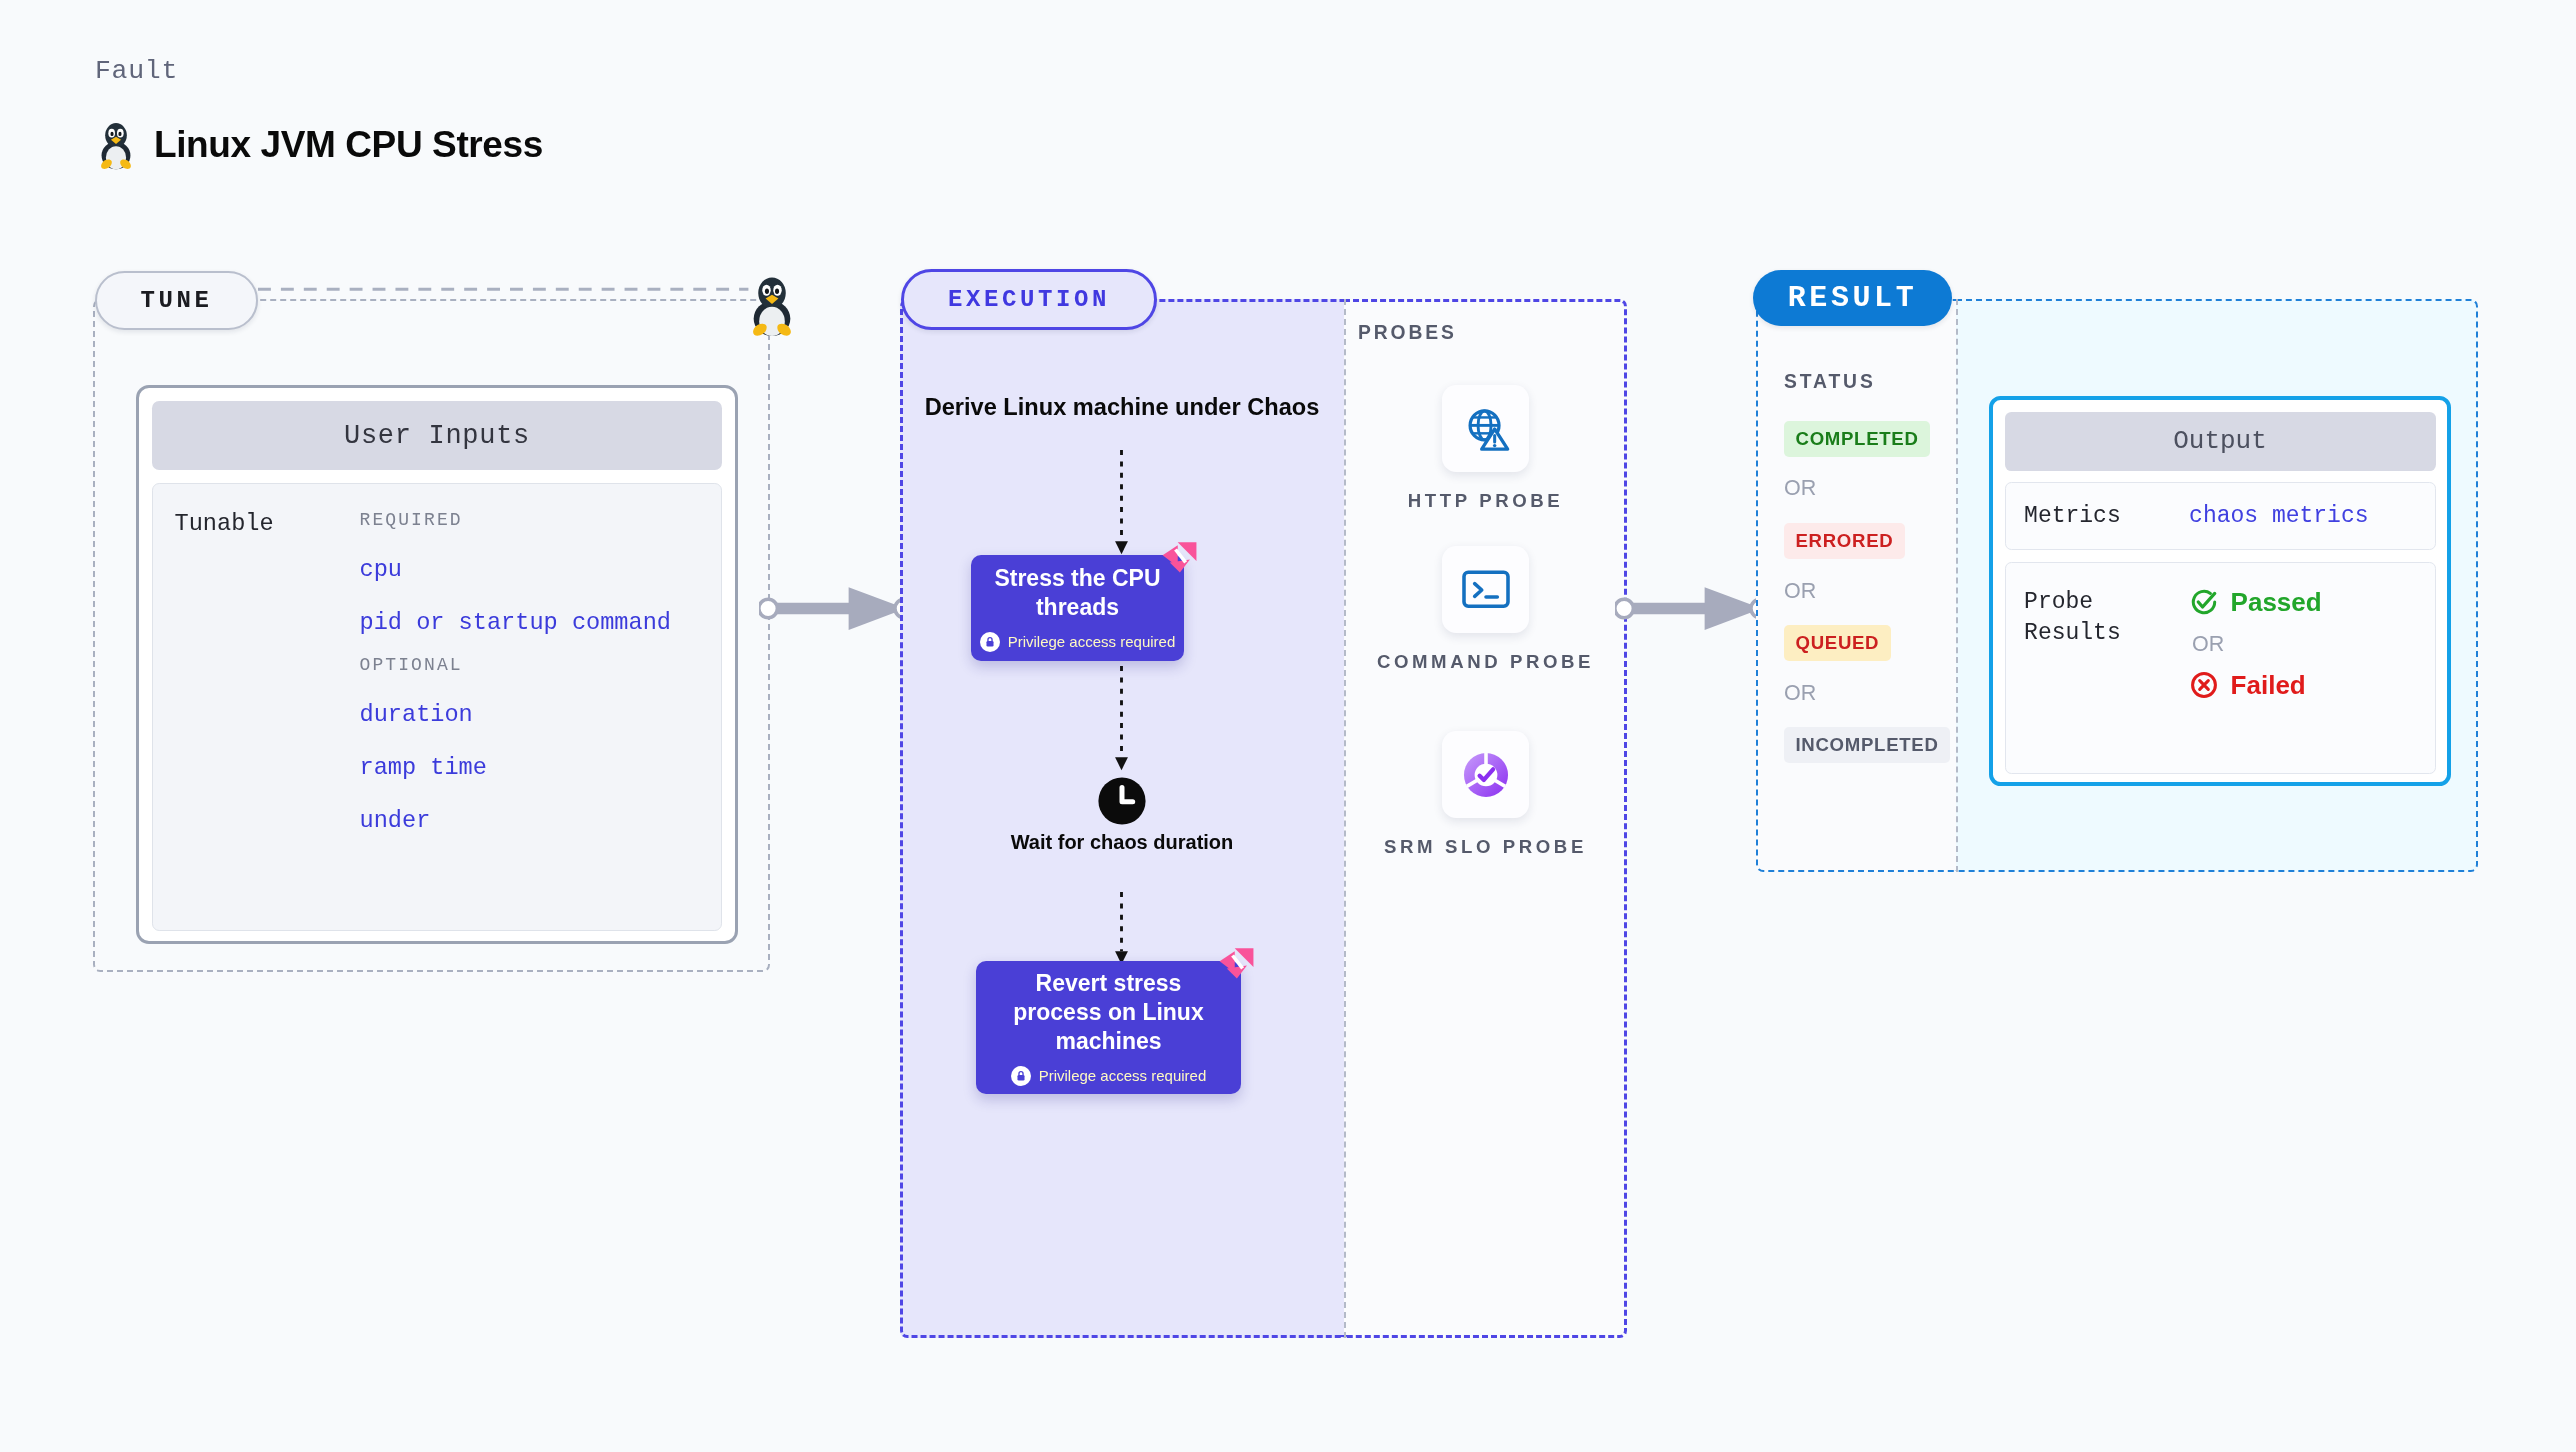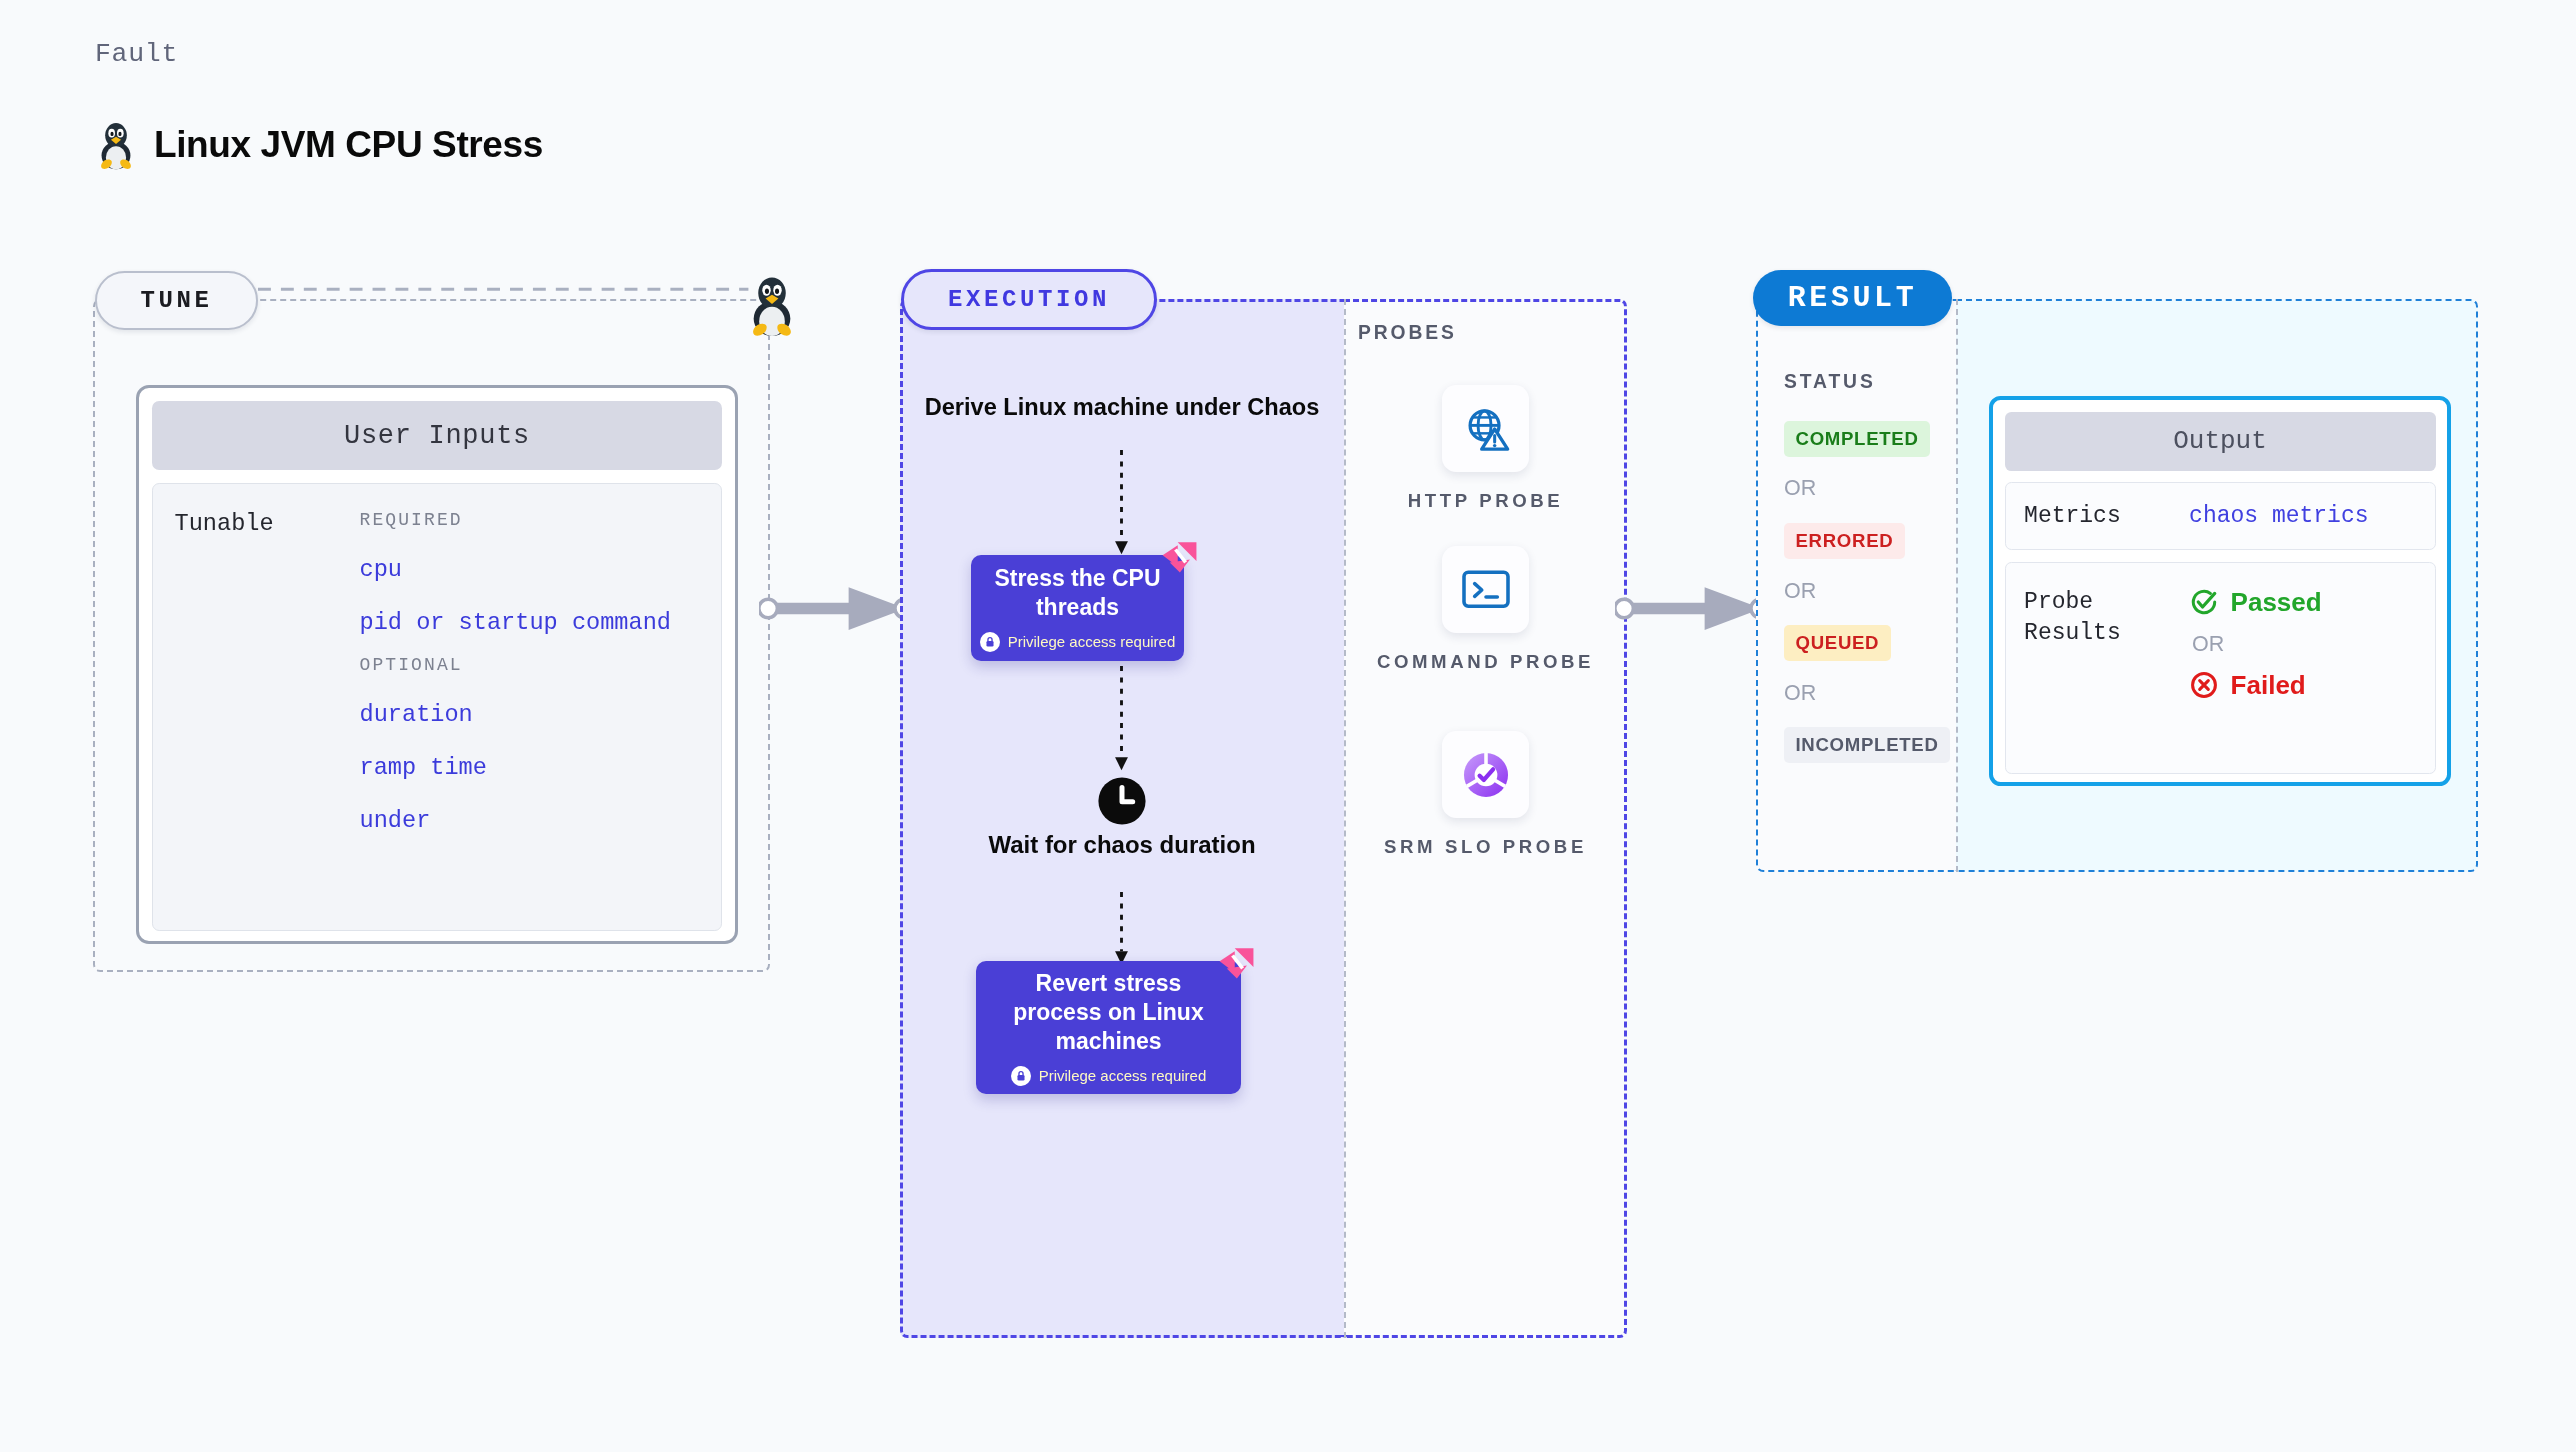--- a/index.html
+++ b/index.html
@@ -6,21 +6,21 @@
   html, body { width: 2576px; height: 1452px; }
   body {
     background: #f8fafc;
     font-family: "Liberation Sans", sans-serif;
     position: relative;
     overflow: hidden;
   }
 
   
   #header-fault-label {
-    position: absolute; left: 95px; top: 39px;
+    position: absolute; left: 95px; top: 56px;
     font-family: "Liberation Mono", monospace;
     font-size: 26.5px; color: #60657a; letter-spacing: 0.7px;
   }
   #header-title-row {
     position: absolute; left: 95px; top: 118px;
     display: flex; align-items: center; gap: 17px;
   }
   #header-title-row .title-text {
     font-size: 37px; font-weight: bold; color: #0a0a0a; letter-spacing: -0.4px;
   }
@@ -126,21 +126,21 @@
     background: #fff; display: flex; align-items: center; justify-content: center;
   }
   .litmus-badge { position: absolute; right: -15.8px; top: -17px; width: 46px; height: 46px; }
 
   #node-stress { left: 971px; top: 555px; width: 213px; height: 106px; }
   #node-revert { left: 976px; top: 961px; width: 265px; height: 133px; }
 
   #wait-clock { position: absolute; left: 1097px; top: 776px; width: 50px; height: 50px; }
   #wait-label {
     position: absolute; left: 900px; top: 830px; width: 444px;
-    text-align: center; font-size: 24px; font-weight: bold; color: #0a0a0a; line-height: 1.25;
+    text-align: center; font-size: 20px; font-weight: bold; color: #0a0a0a; line-height: 1.25;
   }
   .dotted-arrow { position: absolute; }
 
   #probes-label {
     position: absolute; left: 1358px; top: 322px;
     font-size: 19.3px; font-weight: bold; color: #555a6b; letter-spacing: 2.9px;
   }
   .probe-item { position: absolute; width: 283px; left: 1344px; text-align: center; }
   .probe-tile {
     width: 87px; height: 87px; margin: 0 auto; background: #fdfdff;

